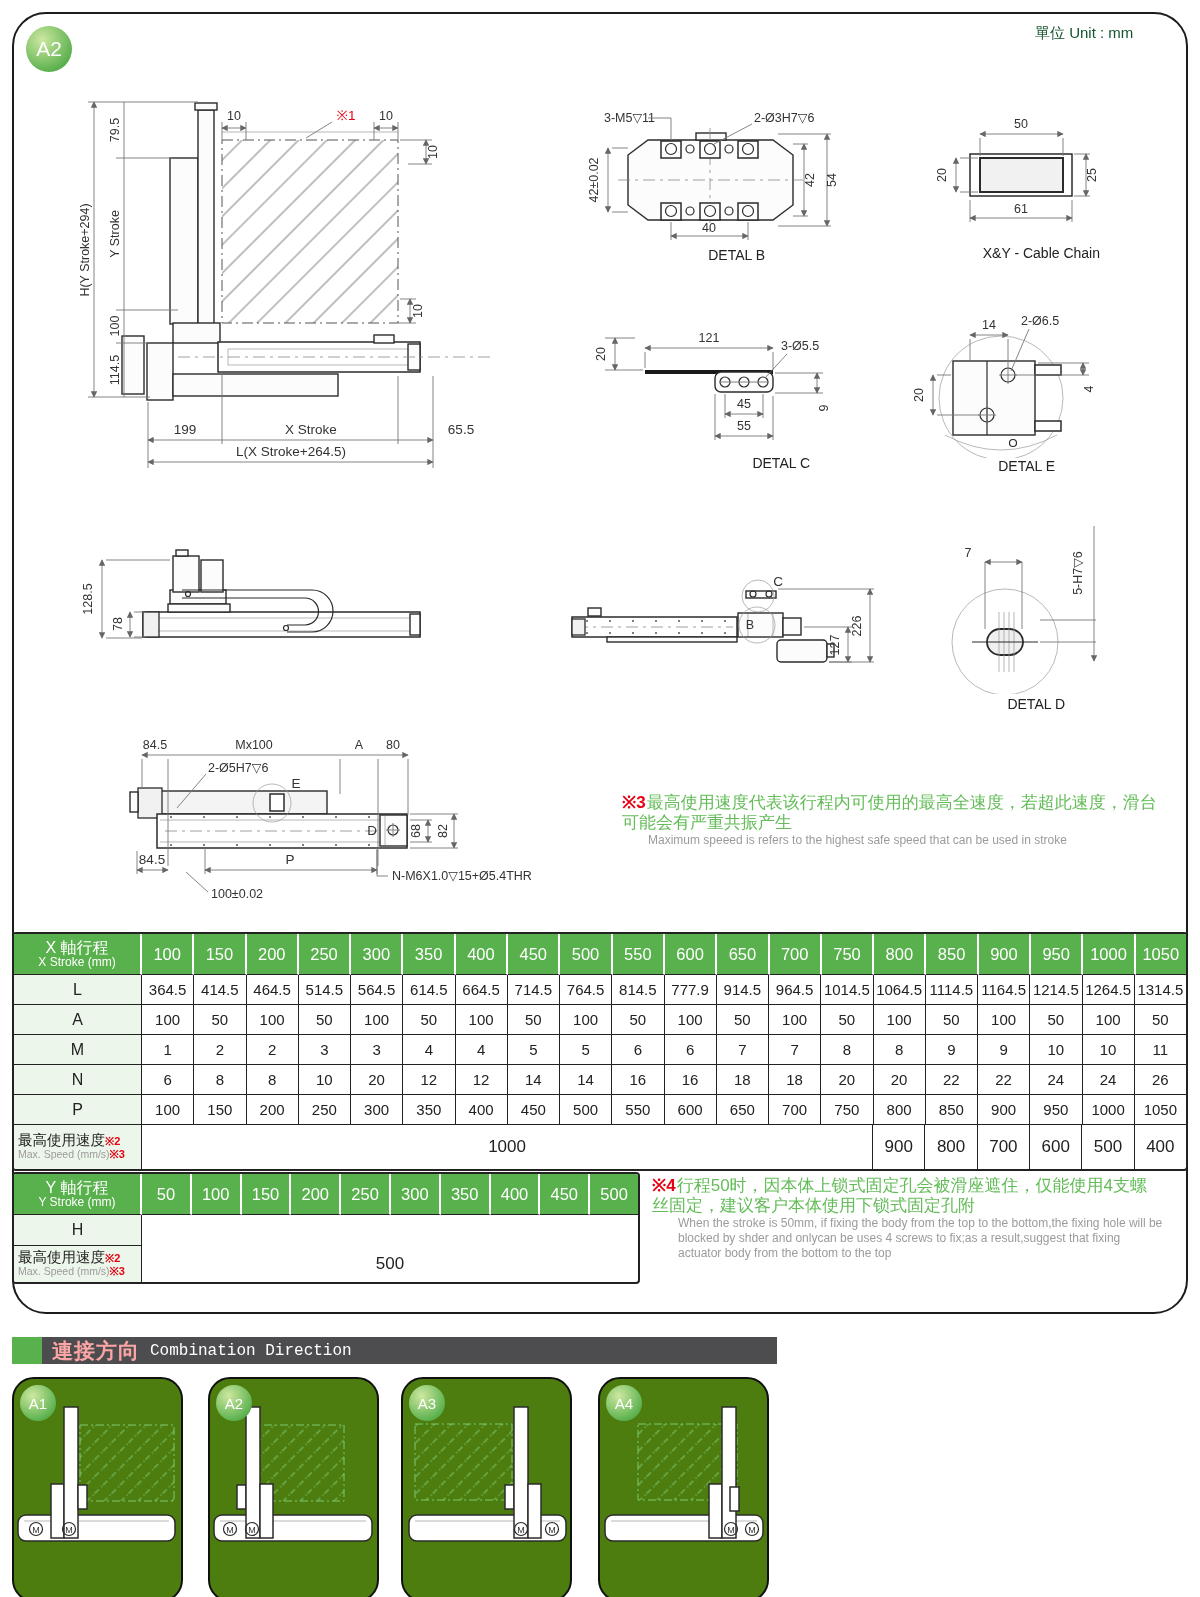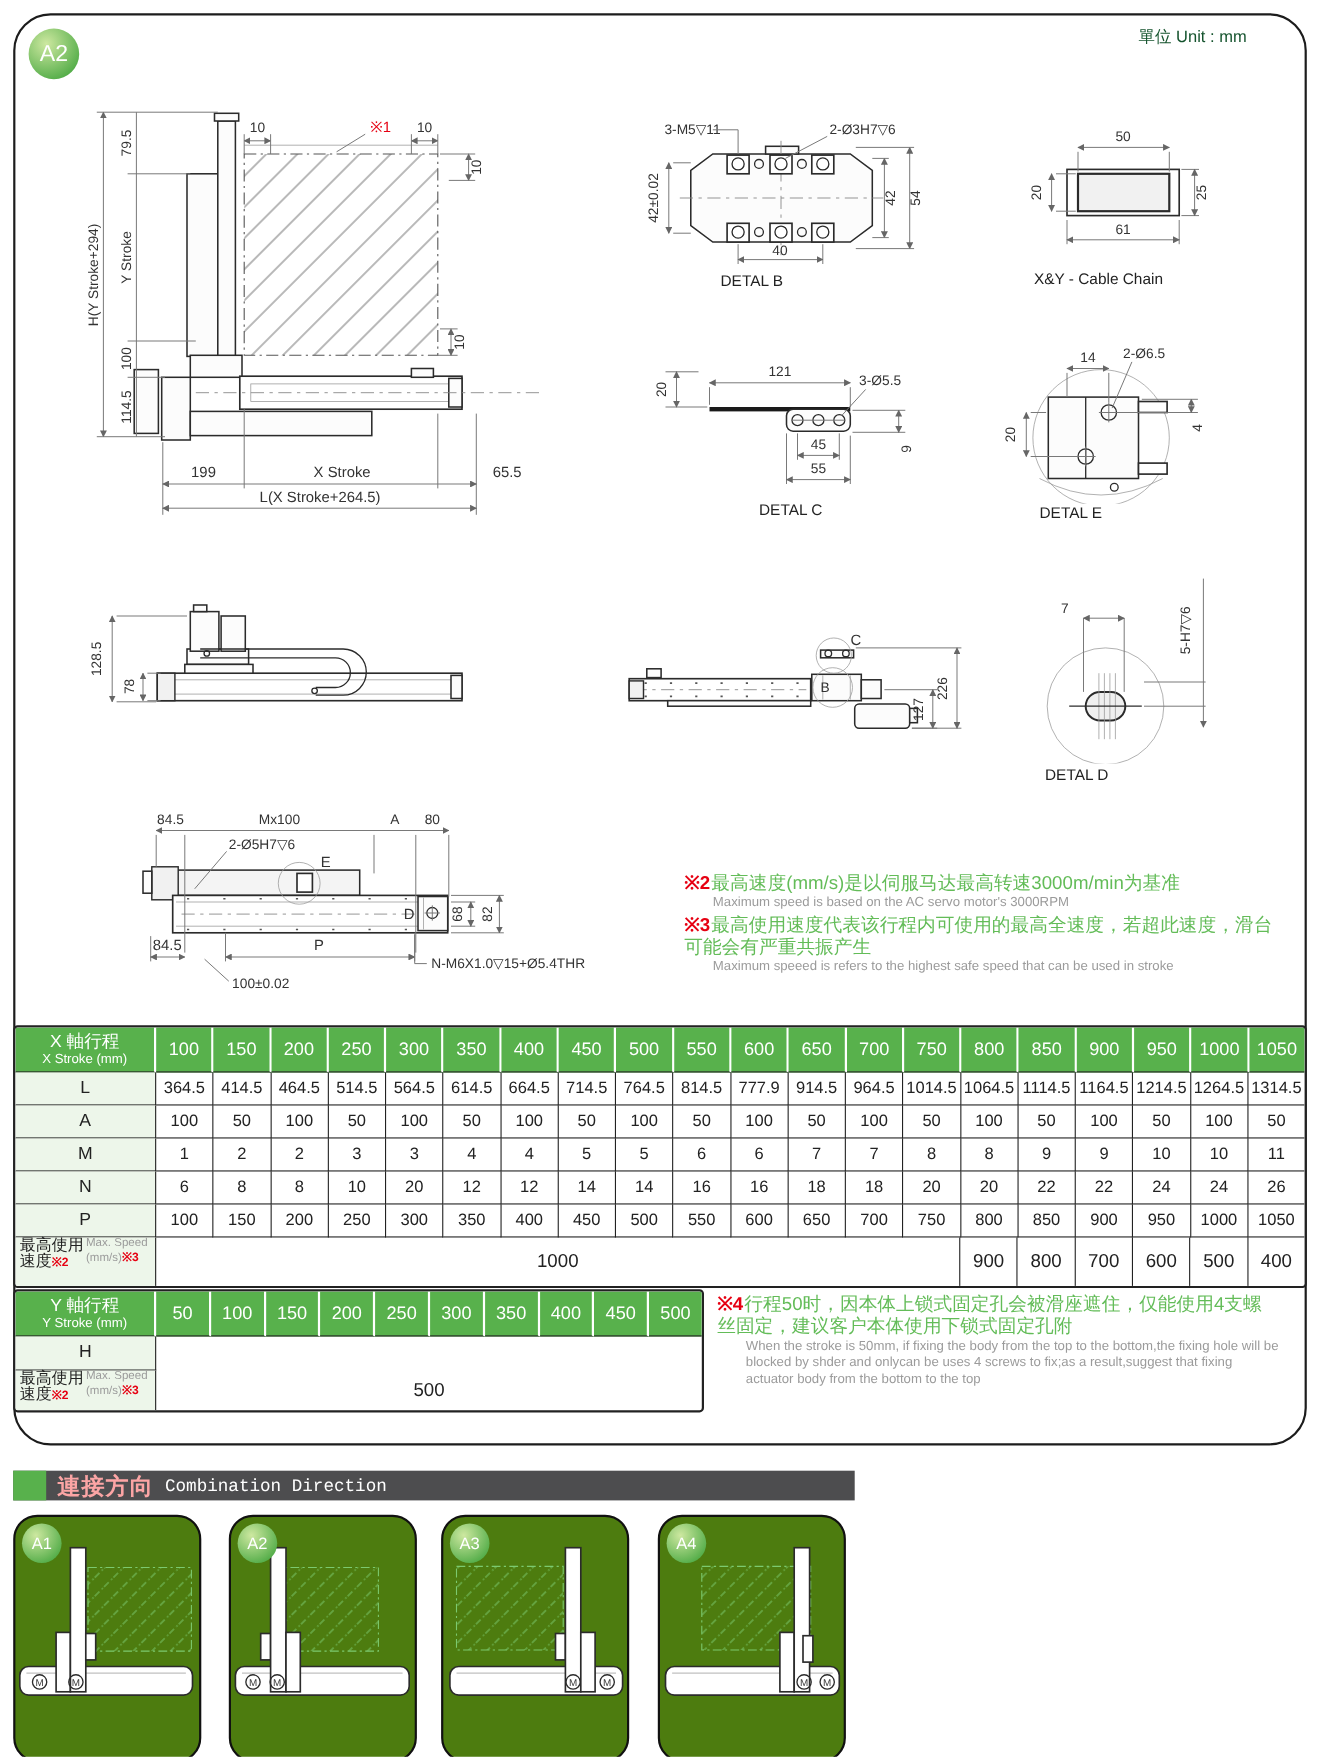--- a/index.html
+++ b/index.html
@@ -2,21 +2,21 @@
 <html><head>
 <meta charset="utf-8">
 <style>
   *{margin:0;padding:0;box-sizing:border-box}
   html,body{width:1200px;height:1597px;background:#fff;font-family:"Liberation Sans",sans-serif;color:#222;position:relative;overflow:hidden}
   .abs{position:absolute}
   .frame{left:12px;top:12px;width:1176px;height:1302px;border:2px solid #1c1c1c;border-radius:34px}
   .badge{width:46px;height:46px;border-radius:50%;background:radial-gradient(circle at 35% 30%,#cde8a0,#54ad49 78%);color:#fff;font-size:21px;display:flex;align-items:center;justify-content:center}
   .badge.main{left:26px;top:26px}
   .unit{left:1035px;top:24px;font-size:15px;color:#14532d}
-  .caption{font-size:14px;color:#222;text-align:left}
+  .caption{font-size:14px;color:#222;text-align:right}
   svg text{font-size:12.5px;fill:#333;text-anchor:middle;font-family:"Liberation Sans",sans-serif}
   svg text.ts{text-anchor:start}
   svg text.red{fill:#e60012}
   svg text.big{font-size:13.5px}
   .st{fill:#fcfcfc;stroke:#2b2b2b;stroke-width:1.4}
   .st2{fill:#f1f1f1;stroke:#2b2b2b;stroke-width:1.3}
   .wh{fill:#fff;stroke:#2b2b2b;stroke-width:1.5}
   .dm{stroke:#777;stroke-width:.9;fill:none}
   .dk{stroke:#2b2b2b;stroke-width:1.2;fill:none}
   .thn{stroke:#999;stroke-width:.7;fill:none}
@@ -36,21 +36,21 @@
   .thead-label{background:#58b14c;color:#fff;flex-direction:column;border-right:2px solid #fff;border-bottom:1px solid #222}
   .tt-zh{font-size:16px;line-height:1.1}
   .tt-en{font-size:12px;line-height:1.1}
   .tcells{flex:20;display:flex}
   .tcells .cell{flex:1;display:flex;align-items:center;justify-content:center;font-size:15px;border-right:1px solid #222;border-bottom:1px solid #222;white-space:nowrap}
   .tcells .cell:last-child{border-right:none}
   .tcells.head .cell{background:#58b14c;color:#fff;font-size:16.5px;border-right:2px solid #fff;border-bottom:1px solid #222}
   .tcells.head .cell:last-child{border-right:none}
   .h-head{height:41px}.h-row{height:30px}.h-speed{height:44px}
   .yh-row{height:31px}.yh-speed{height:36px}
-  .speed-label{flex-direction:row;align-items:flex-start;padding-left:4px;background:#edf6ea;justify-content:center}
+  .speed-label{flex-direction:column;align-items:flex-start;padding-left:4px;background:#edf6ea;justify-content:center}
   .sl1{font-size:14.5px;color:#222;line-height:1.05}
   .sl2{font-size:10.5px;color:#9b9b9b;line-height:1.1}
   .sl1 .red,.sl2 .red{color:#e60012;font-weight:bold;font-size:11px}
   .speed-span{display:flex;align-items:center;justify-content:center;font-size:17px;border-right:1px solid #222}
   .speed-span.last{border-right:none}
   .tcells.tail .cell{font-size:17px;border-bottom:none}
   .xtable{left:12px;top:932px;width:1176px}
   .ytable{left:12px;top:1172px;width:628px}
   .note4{left:652px;top:1176px;width:512px}
   
@@ -397,24 +397,20 @@
   <line class="dm" x1="125" y1="164" x2="297" y2="164" marker-start="url(#ar)" marker-end="url(#ar)"></line>
   <text class="big" x="210" y="158">P</text>
   <path class="dm" d="M308,170 H297 V144"></path>
   <text class="ts" x="312" y="174">N-M6X1.0▽15+Ø5.4THR</text>
   <line class="dm" x1="128" y1="186" x2="106" y2="166"></line>
   <text class="ts" x="131" y="192">100±0.02</text>
 </svg>
 
 <div class="abs notes">
   <div class="note">
-    <div class="note-zh"><span class="nref">※2</span><span>最高速度(mm/s)是以伺服马达最高转速3000m/min为基准</span></div>
-    <div class="note-en">Maximum speed is based on the AC servo motor's 3000RPM</div>
-  </div>
-  <div class="note">
     <div class="note-zh"><span class="nref">※3</span><span>最高使用速度代表该行程内可使用的最高全速度，若超此速度，滑台可能会有严重共振产生</span></div>
     <div class="note-en">Maximum speeed is refers to the highest safe speed that can be used in stroke</div>
   </div>
 </div>
 
 <div class="abs dtable xtable">
   <div class="trow h-head">
     <div class="tlabel thead-label">
       <div class="tt-zh">X 軸行程</div>
       <div class="tt-en">X Stroke (mm)</div>

